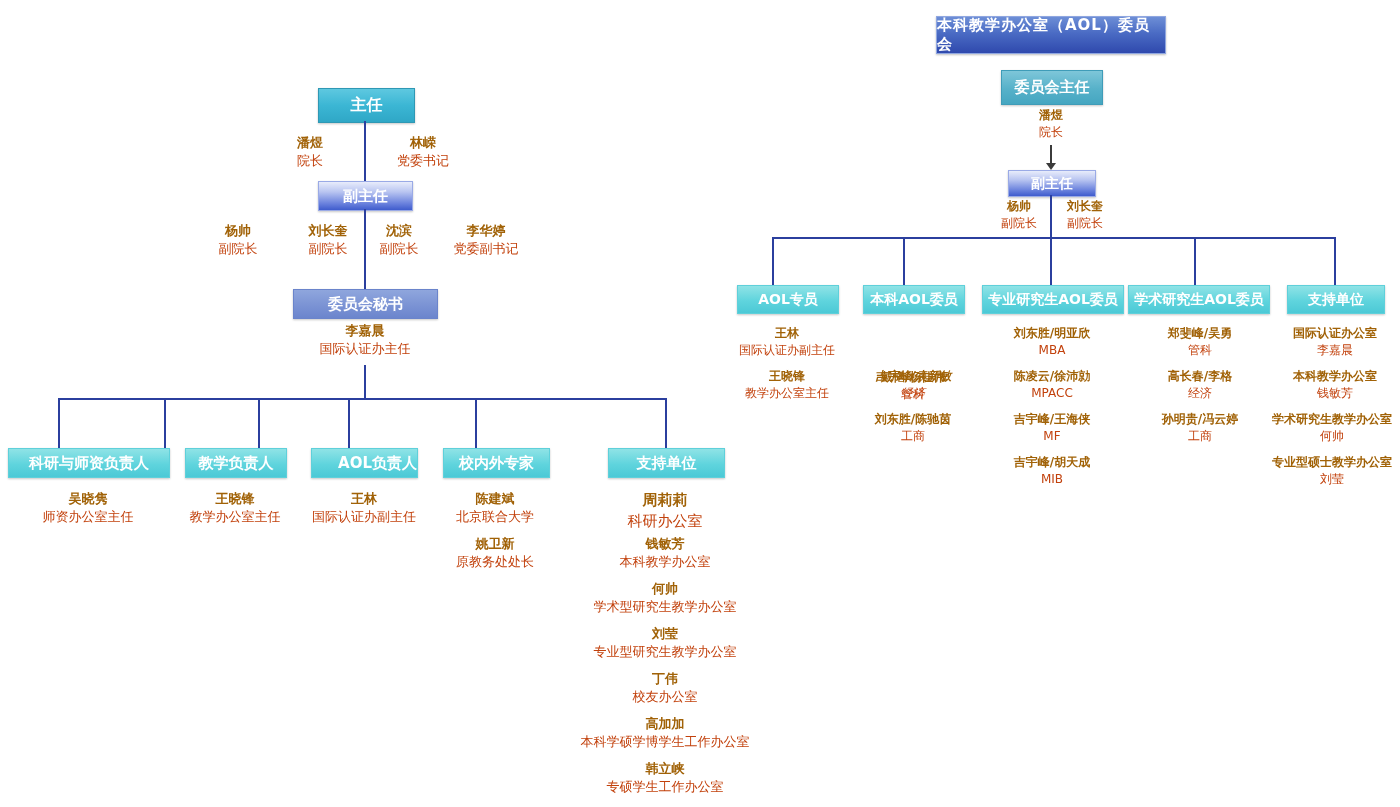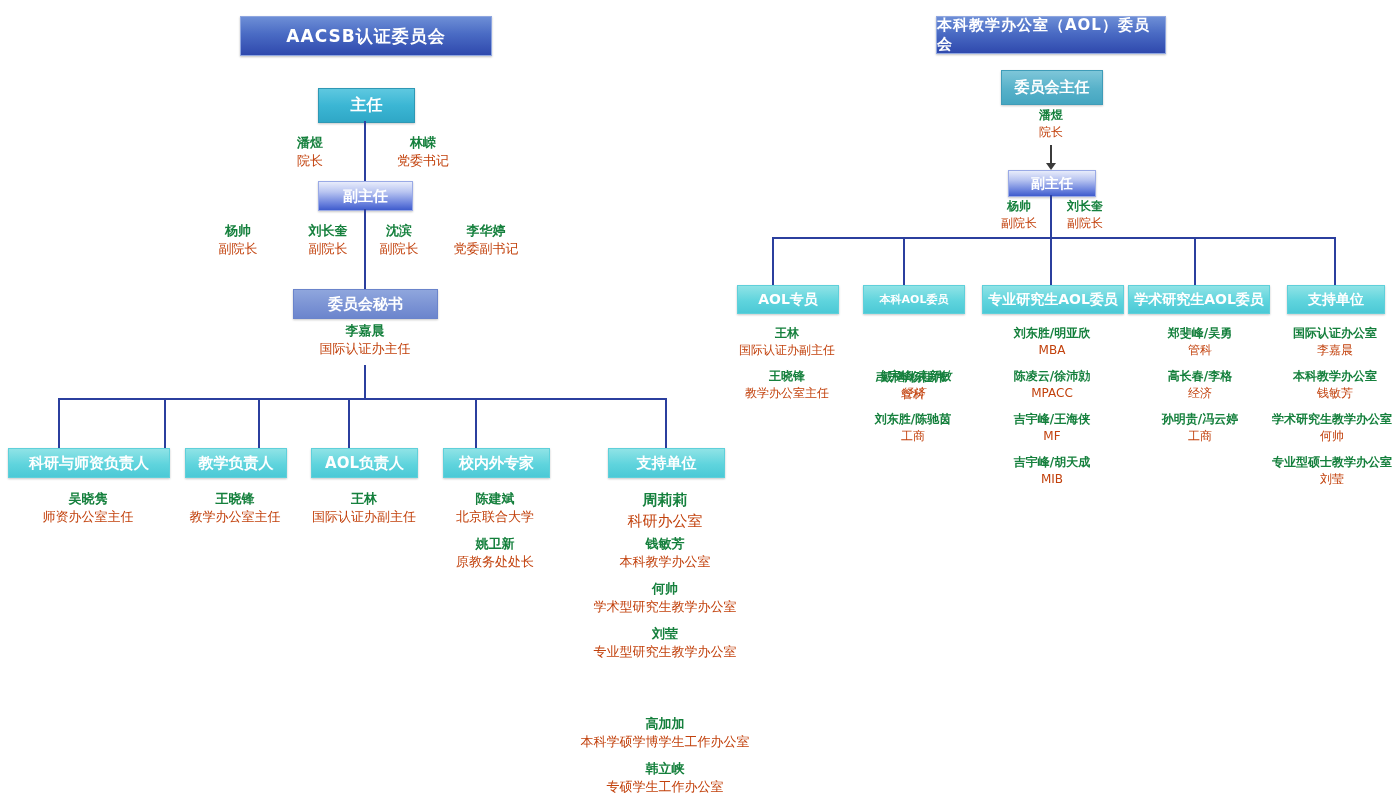--- a/index.html
+++ b/index.html
@@ -61,32 +61,29 @@
     background:linear-gradient(to bottom,#8fa6dd 0%,#7b93d4 55%,#6b85cd 100%);
     border:1px solid #6a84cb;
   }
   .box.teal-deep{
     background:linear-gradient(to bottom,#7ec6d9 0%,#56b1c9 55%,#45a6c1 100%);
     border:1px solid #3f9cb8;
   }
 
   
   .person{position:absolute;text-align:center;line-height:1.38;}
-  .p-name{font-weight:bold;color:#15803d;}
+  .p-name{font-weight:bold;color:#a16207;}
   .p-role{color:#c2410c;}
   .nowrap{white-space:nowrap;}
 </style>
 </head>
 <body>
 
 <div id="root">
 
-  <div class="banner" style="left:240px;top:16px;width:250px;height:38px;font-size:17px;">
-    <span>AACSB认证委员会</span>
-  </div>
 
   <div class="box teal" style="left:318px;top:88px;width:95px;height:33px;font-size:16px;">
     <span>主任</span>
   </div>
 
   <div class="line-v" style="left:364px;top:121px;height:60px;"></div>
 
   <div class="person" style="left:255px;top:134px;width:110px;font-size:13px;">
     <div class="p-name">潘煜</div>
     <div class="p-role">院长</div>
@@ -148,21 +145,21 @@
   </div>
 
   <div class="box teal-lite" style="left:185px;top:448px;width:100px;height:28px;font-size:15px;">
     <span>教学负责人</span>
   </div>
   <div class="person" style="left:175px;top:490px;width:120px;font-size:13px;">
     <div class="p-name">王晓锋</div>
     <div class="p-role">教学办公室主任</div>
   </div>
 
-  <div class="box teal-lite" style="left:311px;top:448px;width:105px;height:28px;font-size:15px;">
+  <div class="box teal-lite" style="left:311px;top:448px;width:105px;height:28px;font-size:15px;justify-content:flex-end;">
     <span>AOL负责人</span>
   </div>
   <div class="person" style="left:297px;top:490px;width:134px;font-size:13px;">
     <div class="p-name">王林</div>
     <div class="p-role">国际认证办副主任</div>
   </div>
 
   <div class="box teal-lite" style="left:443px;top:448px;width:105px;height:28px;font-size:15px;">
     <span>校内外专家</span>
   </div>
@@ -186,20 +183,24 @@
     <div class="p-name">钱敏芳</div>
     <div class="p-role">本科教学办公室</div>
   </div>
   <div class="person" style="left:565px;top:580px;width:200px;font-size:13px;">
     <div class="p-name">何帅</div>
     <div class="p-role">学术型研究生教学办公室</div>
   </div>
   <div class="person" style="left:565px;top:625px;width:200px;font-size:13px;">
     <div class="p-name">刘莹</div>
     <div class="p-role">专业型研究生教学办公室</div>
+  </div>
+  <div class="person" style="left:565px;top:670px;width:200px;font-size:13px;">
+    <div class="p-name">丁伟</div>
+    <div class="p-role">校友办公室</div>
   </div>
   <div class="person" style="left:555px;top:715px;width:220px;font-size:13px;">
     <div class="p-name">高加加</div>
     <div class="p-role nowrap">本科学硕学博学生工作办公室</div>
   </div>
   <div class="person" style="left:565px;top:760px;width:200px;font-size:13px;">
     <div class="p-name">韩立峡</div>
     <div class="p-role">专硕学生工作办公室</div>
   </div>
 
@@ -247,21 +248,21 @@
   </div>
   <div class="person" style="left:722px;top:325px;width:130px;font-size:12px;">
     <div class="p-name">王林</div>
     <div class="p-role">国际认证办副主任</div>
   </div>
   <div class="person" style="left:722px;top:368px;width:130px;font-size:12px;">
     <div class="p-name">王晓锋</div>
     <div class="p-role">教学办公室主任</div>
   </div>
 
-  <div class="box teal-lite" style="left:863px;top:285px;width:100px;height:27px;font-size:11px;align-items:center;">
+  <div class="box teal-lite" style="left:863px;top:285px;width:100px;height:27px;font-size:14px;align-items:center;">
     <span>本科AOL委员</span>
   </div>
   <div class="person" style="left:858px;top:325px;width:110px;font-size:12px;margin-top:44px;">
     <div class="p-name">戴韬/杨佳伟</div>
     <div class="p-role">管科</div>
   </div>
   <div class="person" style="left:858px;top:368px;width:110px;font-size:12px;font-style:italic;">
     <div class="p-name">吉宇峰/袁新敏</div>
     <div class="p-role">经济</div>
   </div>

